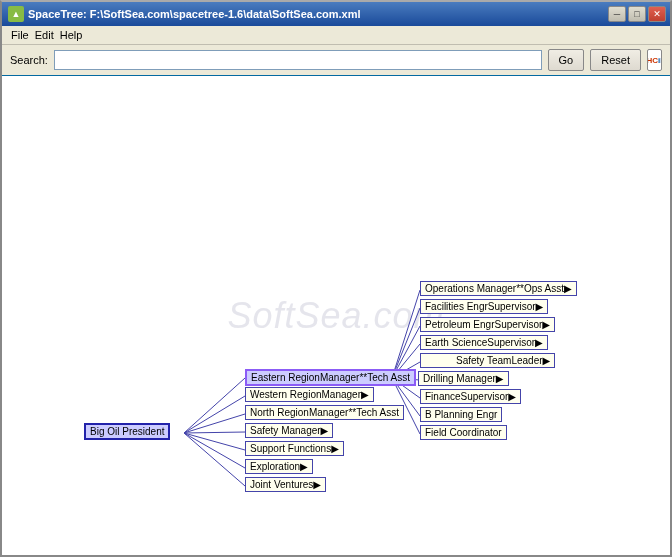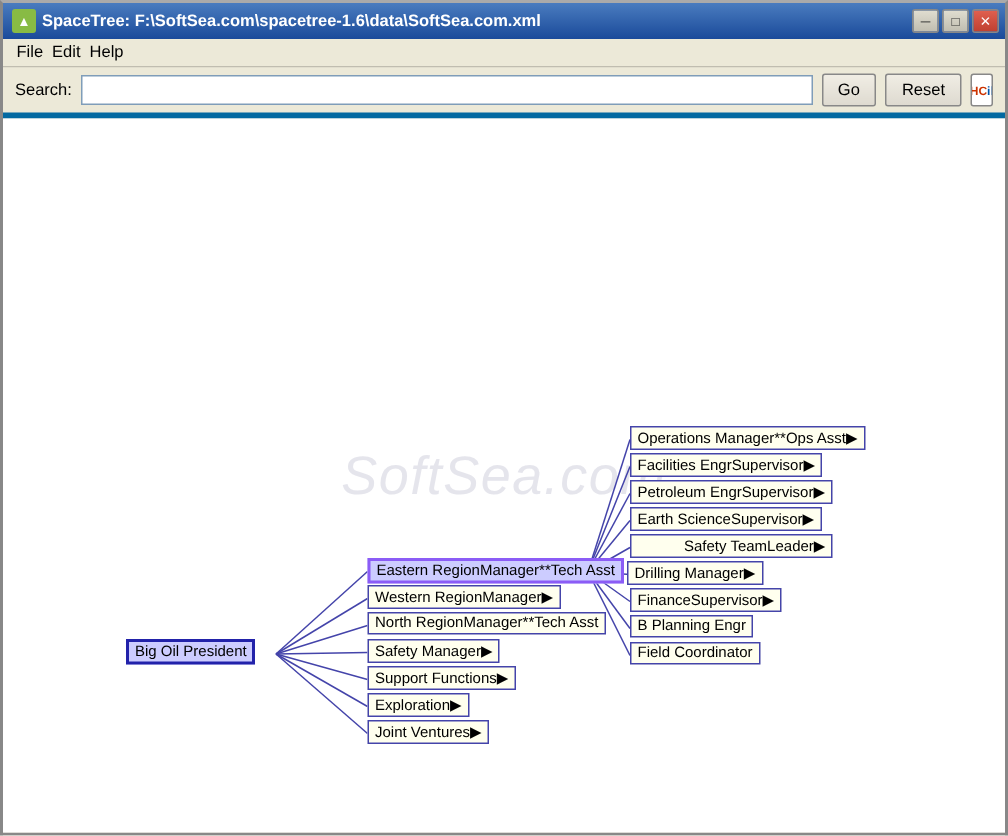--- a/index.html
+++ b/index.html
@@ -92,21 +92,21 @@
       cursor: pointer;
       padding: 1px 3px;
     }
 
     .toolbar {
       background: #ece9d8;
       padding: 4px 8px;
       display: flex;
       align-items: center;
       gap: 6px;
-      border-bottom: 4px solid #0369a1;
+      border-bottom: 1px solid #0369a1;
       flex-shrink: 0;
       justify-content: space-between;
     }
 
     .search-label {
       font-size: 11px;
       color: #000;
     }
 
     .search-input {

